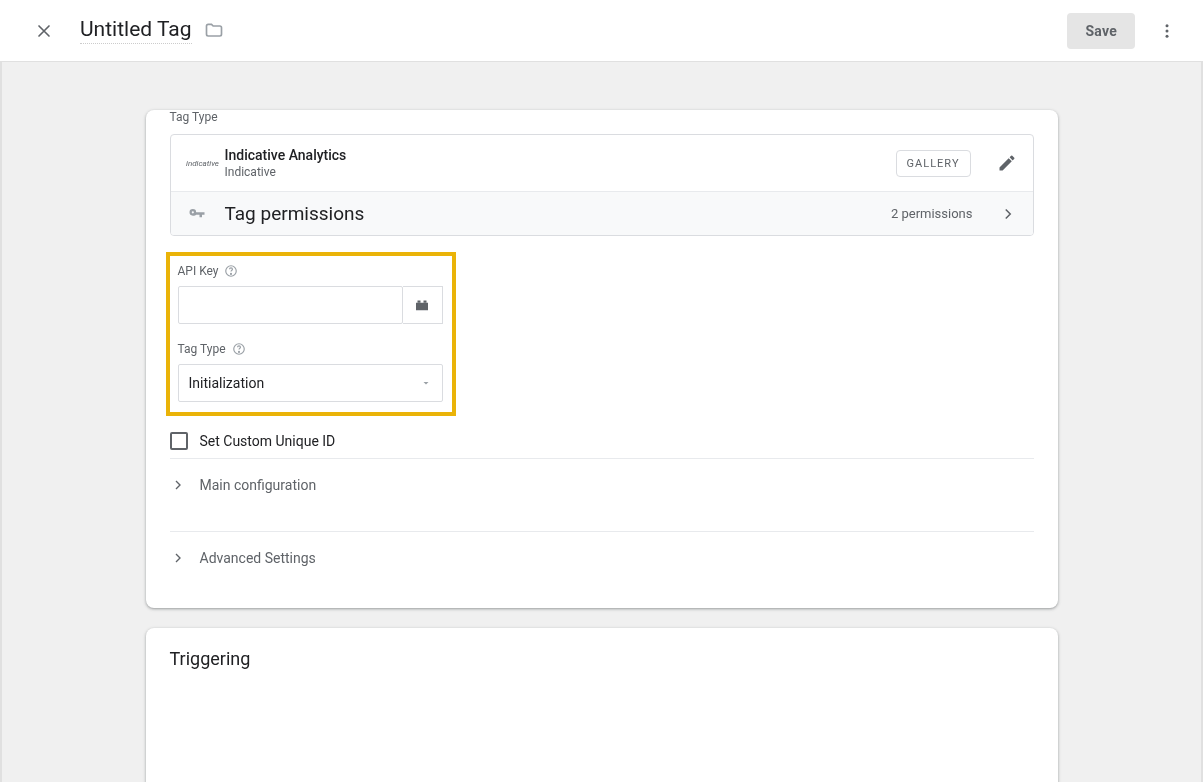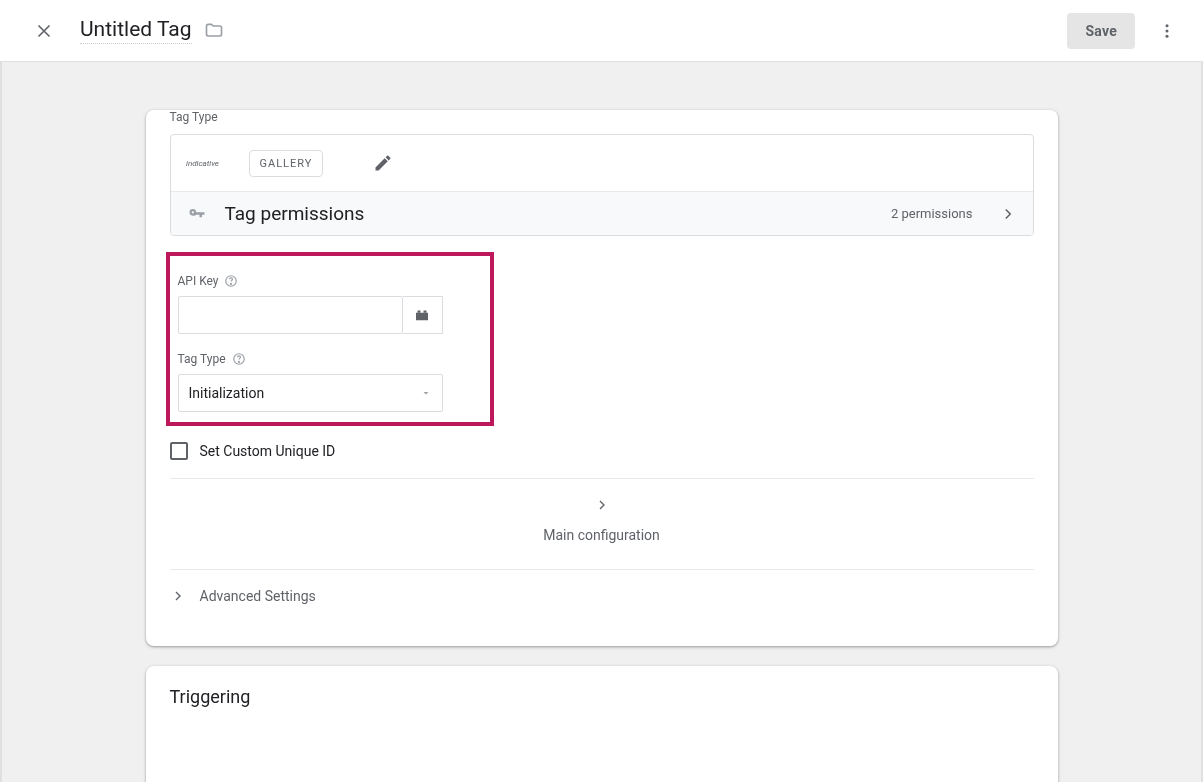--- a/index.html
+++ b/index.html
@@ -102,21 +102,21 @@
   
   .tagtype-box {
     border: 1px solid #dadce0;
     border-radius: 4px;
     overflow: hidden;
   }
   .tagtype-main {
     display: flex;
     align-items: center;
     padding: 12px 16px;
-    gap: 30px;
+    gap: 6px;
   }
   .tagtype-icon {
     width: 32px; height: 32px;
     display: flex; align-items: center; justify-content: center;
     font-size: 8px; color: #5f6368;
     font-style: italic;
   }
   .tagtype-text { flex: 1; }
   .tagtype-name { font-size: 14px; font-weight: 500; color: #202124; }
   .tagtype-vendor { font-size: 12px; color: #5f6368; margin-top: 2px; }
@@ -142,24 +142,24 @@
     padding: 10px 16px;
     gap: 18px;
     cursor: pointer;
   }
   .perm-key { color: #9aa0a6; }
   .perm-label { flex: 1; font-size: 19px; color: #202124; }
   .perm-count { font-size: 13px; color: #5f6368; margin-right: 8px; }
   .perm-chevron { color: #5f6368; }
   
   .highlight-box {
-    border: 4px solid #be185d;
+    border: 4px solid #eab308;
     margin: 16px 0 16px -4px;
-    padding: 18px 8px 10px 8px;
-    width: 328px;
+    padding: 8px 8px 10px 8px;
+    width: 290px;
   }
   .field-label {
     font-size: 12px;
     color: #5f6368;
     display: flex; align-items: center; gap: 6px;
   }
   .help-icon {
     width: 14px; height: 14px;
     display: inline-flex; align-items:center; justify-content:center;
     color: #9aa0a6;
@@ -218,23 +218,23 @@
   
   .collapse-row {
     display: flex;
     align-items: center;
     gap: 14px;
     padding: 18px 0;
     border-top: 1px solid #e8eaed;
     color: #5f6368;
     font-size: 14px;
     cursor: pointer;
-    margin-top: 8px;
-  }
-  .collapse-row.first { margin-top: 18px; flex-direction: column; }
+    margin-top: 20px;
+  }
+  .collapse-row.first { margin-top: 8px; }
   .chevron-right { color: #5f6368; }
   
   .triggering-body {
     display: flex;
     align-items: center;
     justify-content: center;
     height: 170px;
   }
   svg { display: block; }
 </style>
@@ -270,20 +270,24 @@
 
   <div class="content-area">
 
     <div class="card">
       <div class="card-body">
         <div class="section-label">Tag Type</div>
 
         <div class="tagtype-box">
           <div class="tagtype-main">
             <div class="tagtype-icon">indicative</div>
+            <div class="tagtype-text">
+              <div class="tagtype-name">Indicative Analytics</div>
+              <div class="tagtype-vendor">Indicative</div>
+            </div>
             <div class="gallery-btn">GALLERY</div>
             <div class="edit-icon">
               <svg width="20" height="20" viewBox="0 0 24 24" fill="currentColor">
                   <path d="M3 17.25V21h3.75l11-11-3.75-3.75-11 11zM20.7 7.04a1 1 0 000-1.41l-2.34-2.34a1 1 0 00-1.41 0l-1.83 1.83 3.75 3.75 1.83-1.83z"></path>
                 </svg>
             </div>
           </div>
           <div class="permissions-row">
             <span class="perm-key">
               <svg width="20" height="20" viewBox="0 0 24 24" fill="currentColor">

